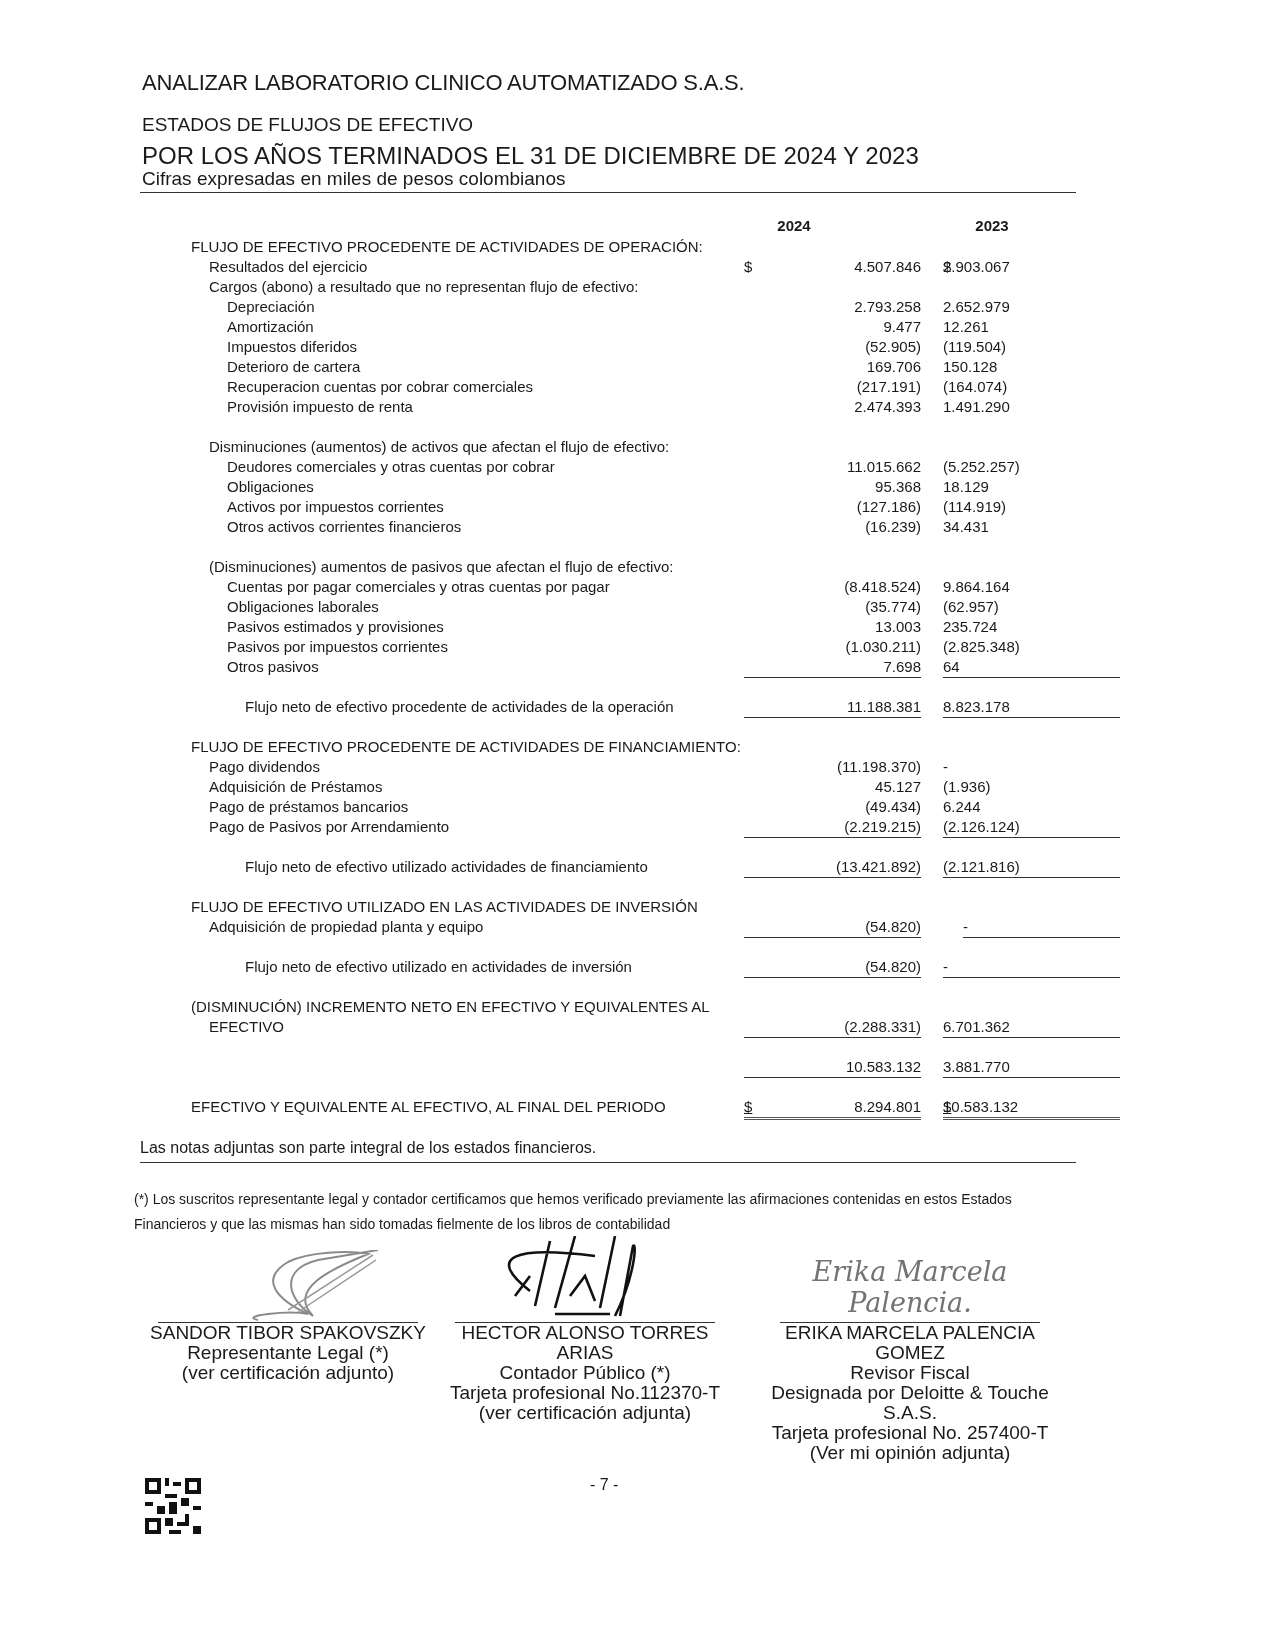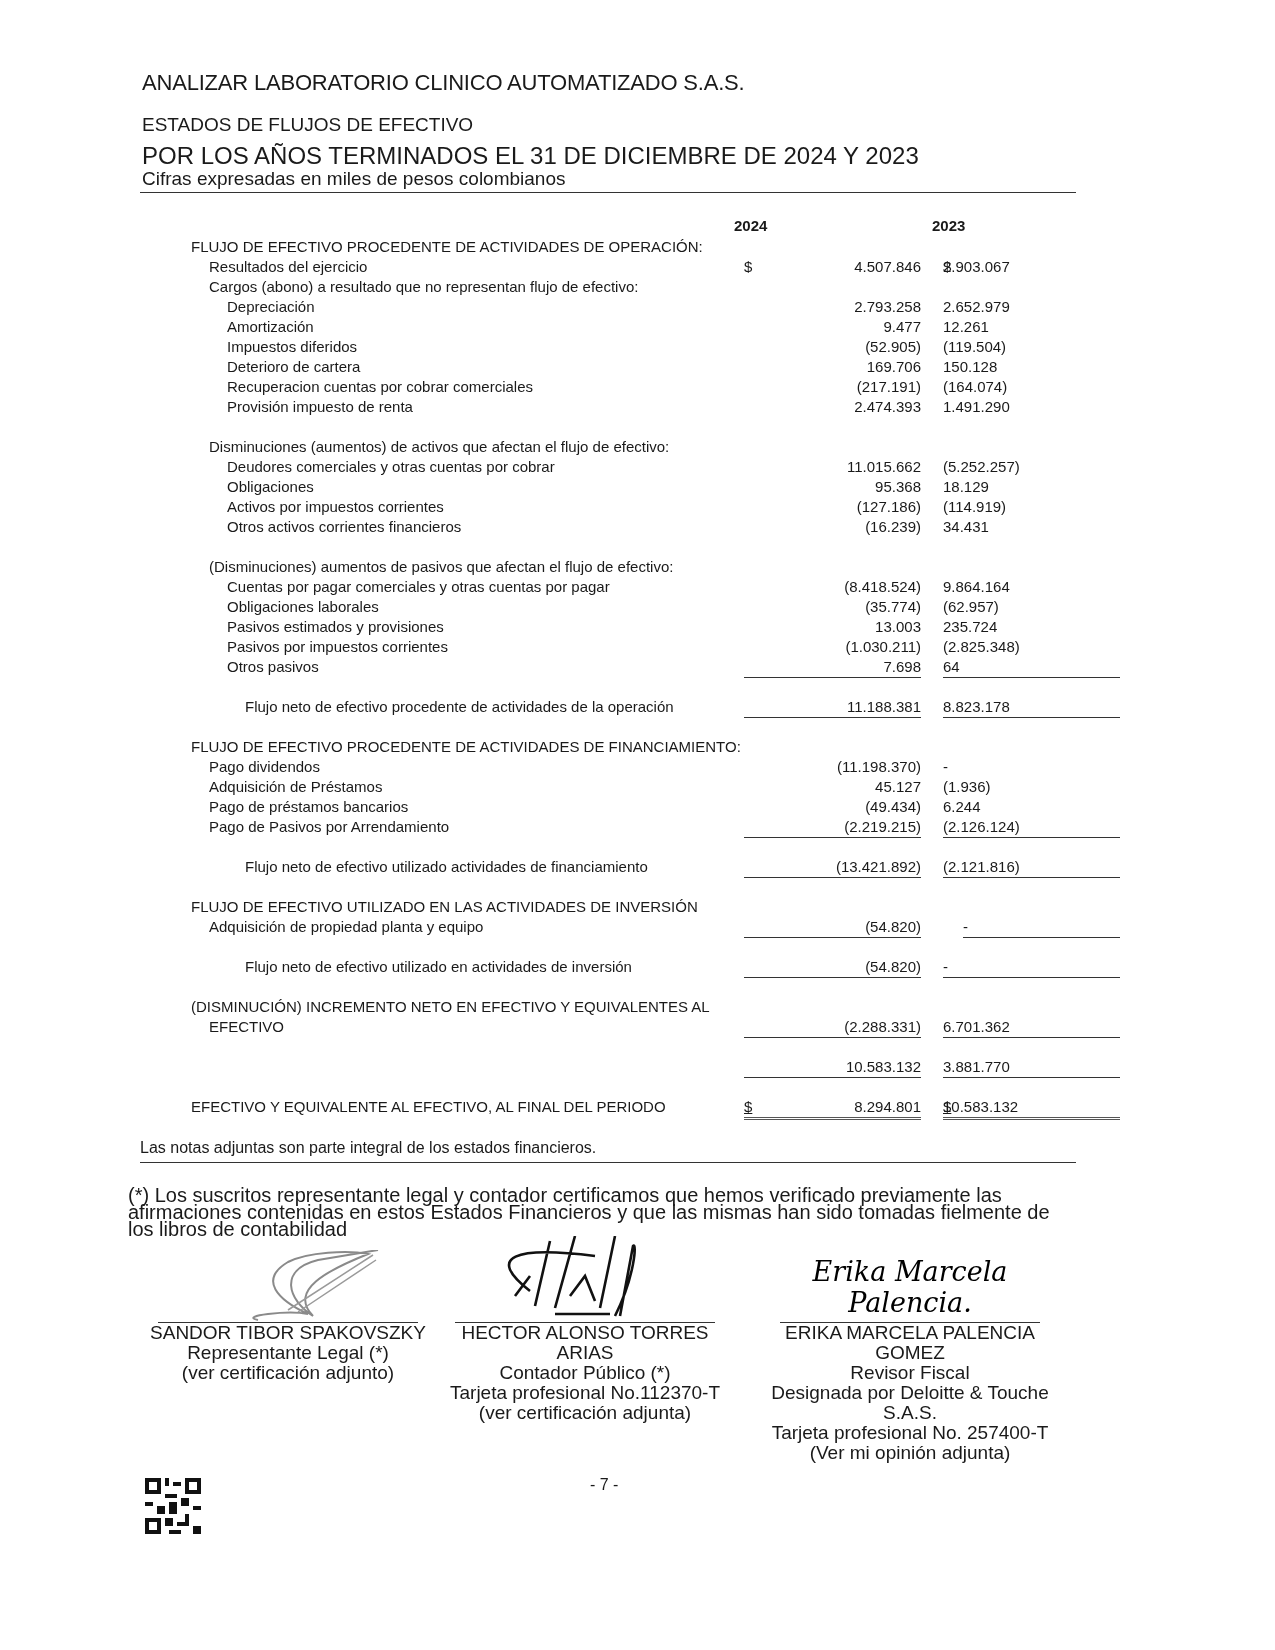--- a/index.html
+++ b/index.html
@@ -5,41 +5,41 @@
   html, body { margin:0; padding:0; background:#ffffff; }
   body { width:1275px; height:1650px; position:relative; overflow:hidden;
          font-family:"Liberation Sans", "DejaVu Sans", sans-serif; color:#1a1a1a; }
   .abs { position:absolute; }
   .company { left:142px; top:70px; font-size:22px; letter-spacing:-0.2px; }
   .t1 { left:142px; top:114px; font-size:19px; }
   .t2 { left:142px; top:142px; font-size:24px; }
   .t3 { left:142px; top:168px; font-size:19px; }
   .hr-top { left:140px; top:192px; width:936px; height:0; border-top:1px solid #333; }
 
-  .yearhdr { top:217px; font-size:15px; font-weight:bold; width:120px; text-align:left; }
+  .yearhdr { top:217px; font-size:15px; font-weight:bold; width:120px; text-align:center; }
   .y1 { left:734px; }
   .y2 { left:932px; }
 
   .row { position:absolute; left:16px; width:1275px; height:20px; font-size:15px; line-height:20px;margin-left:24px; }
   .row .lbl { position:absolute; white-space:nowrap; }
   .row .cur1 { position:absolute; left:704px; }
   .row .cur2 { position:absolute; left:903px; }
   .row .v1 { position:absolute; left:704px; width:177px; text-align:right; }
   .row .v2 { position:absolute; left:903px; width:177px; }
   .ul .v1, .ul .v2 { border-bottom:1px solid #333; }
   .dul .v1, .dul .v2 { border-bottom:3px double #555; }
   .shortline .v2 { left:923px; width:157px; }
   .ind0 { left:151px; }
   .ind1 { left:169px; }
   .ind2 { left:187px; }
   .ind3 { left:205px; }
 
   .notes { left:140px; top:1139px; font-size:16px; }
   .hr-bot { left:140px; top:1162px; width:936px; height:0; border-top:1px solid #333; }
-  .cert { left:128px; top:1187px; width:950px; font-size:20px; line-height:17px; }
+  .cert { left:134px; top:1187px; width:950px; font-size:14px; line-height:25px; }
 
   .sig { position:absolute; top:1250px; width:300px; }
   .sig .art { height:72px; position:relative; }
   .sig .line { border-top:1px solid #333; margin:0 auto; width:260px; }
   .sig .txt { text-align:center; font-size:19px; line-height:20px; }
   .sig1 { left:138px; }
   .sig2 { left:435px; }
   .sig3 { left:760px; }
 
   .page { left:590px; top:1476px; font-size:16px; }
@@ -253,21 +253,21 @@
   </div>
   <div class="line"></div>
   <div class="txt">HECTOR ALONSO TORRES ARIAS</div>
   <div class="txt">Contador Público (*)</div>
   <div class="txt">Tarjeta profesional No.112370-T</div>
   <div class="txt">(ver certificación adjunta)</div>
 </div>
 
 <div class="sig sig3">
   <div class="art">
-    <div style="position:absolute;bottom:4px;left:0;width:300px;text-align:center;font-family:'DejaVu Serif', serif;font-style:italic;font-size:27px;color:#000000;">Erika Marcela Palencia.</div>
+    <div style="position:absolute;bottom:4px;left:0;width:300px;text-align:center;font-family:'DejaVu Serif', serif;font-style:italic;font-size:27px;color:#737373;">Erika Marcela Palencia.</div>
   </div>
   <div class="line"></div>
   <div class="txt">ERIKA MARCELA PALENCIA GOMEZ</div>
   <div class="txt">Revisor Fiscal</div>
   <div class="txt">Designada por Deloitte &amp; Touche S.A.S.</div>
   <div class="txt">Tarjeta profesional No.  257400-T</div>
   <div class="txt">(Ver mi opinión adjunta)</div>
 </div>
 
 <div class="abs qr">

